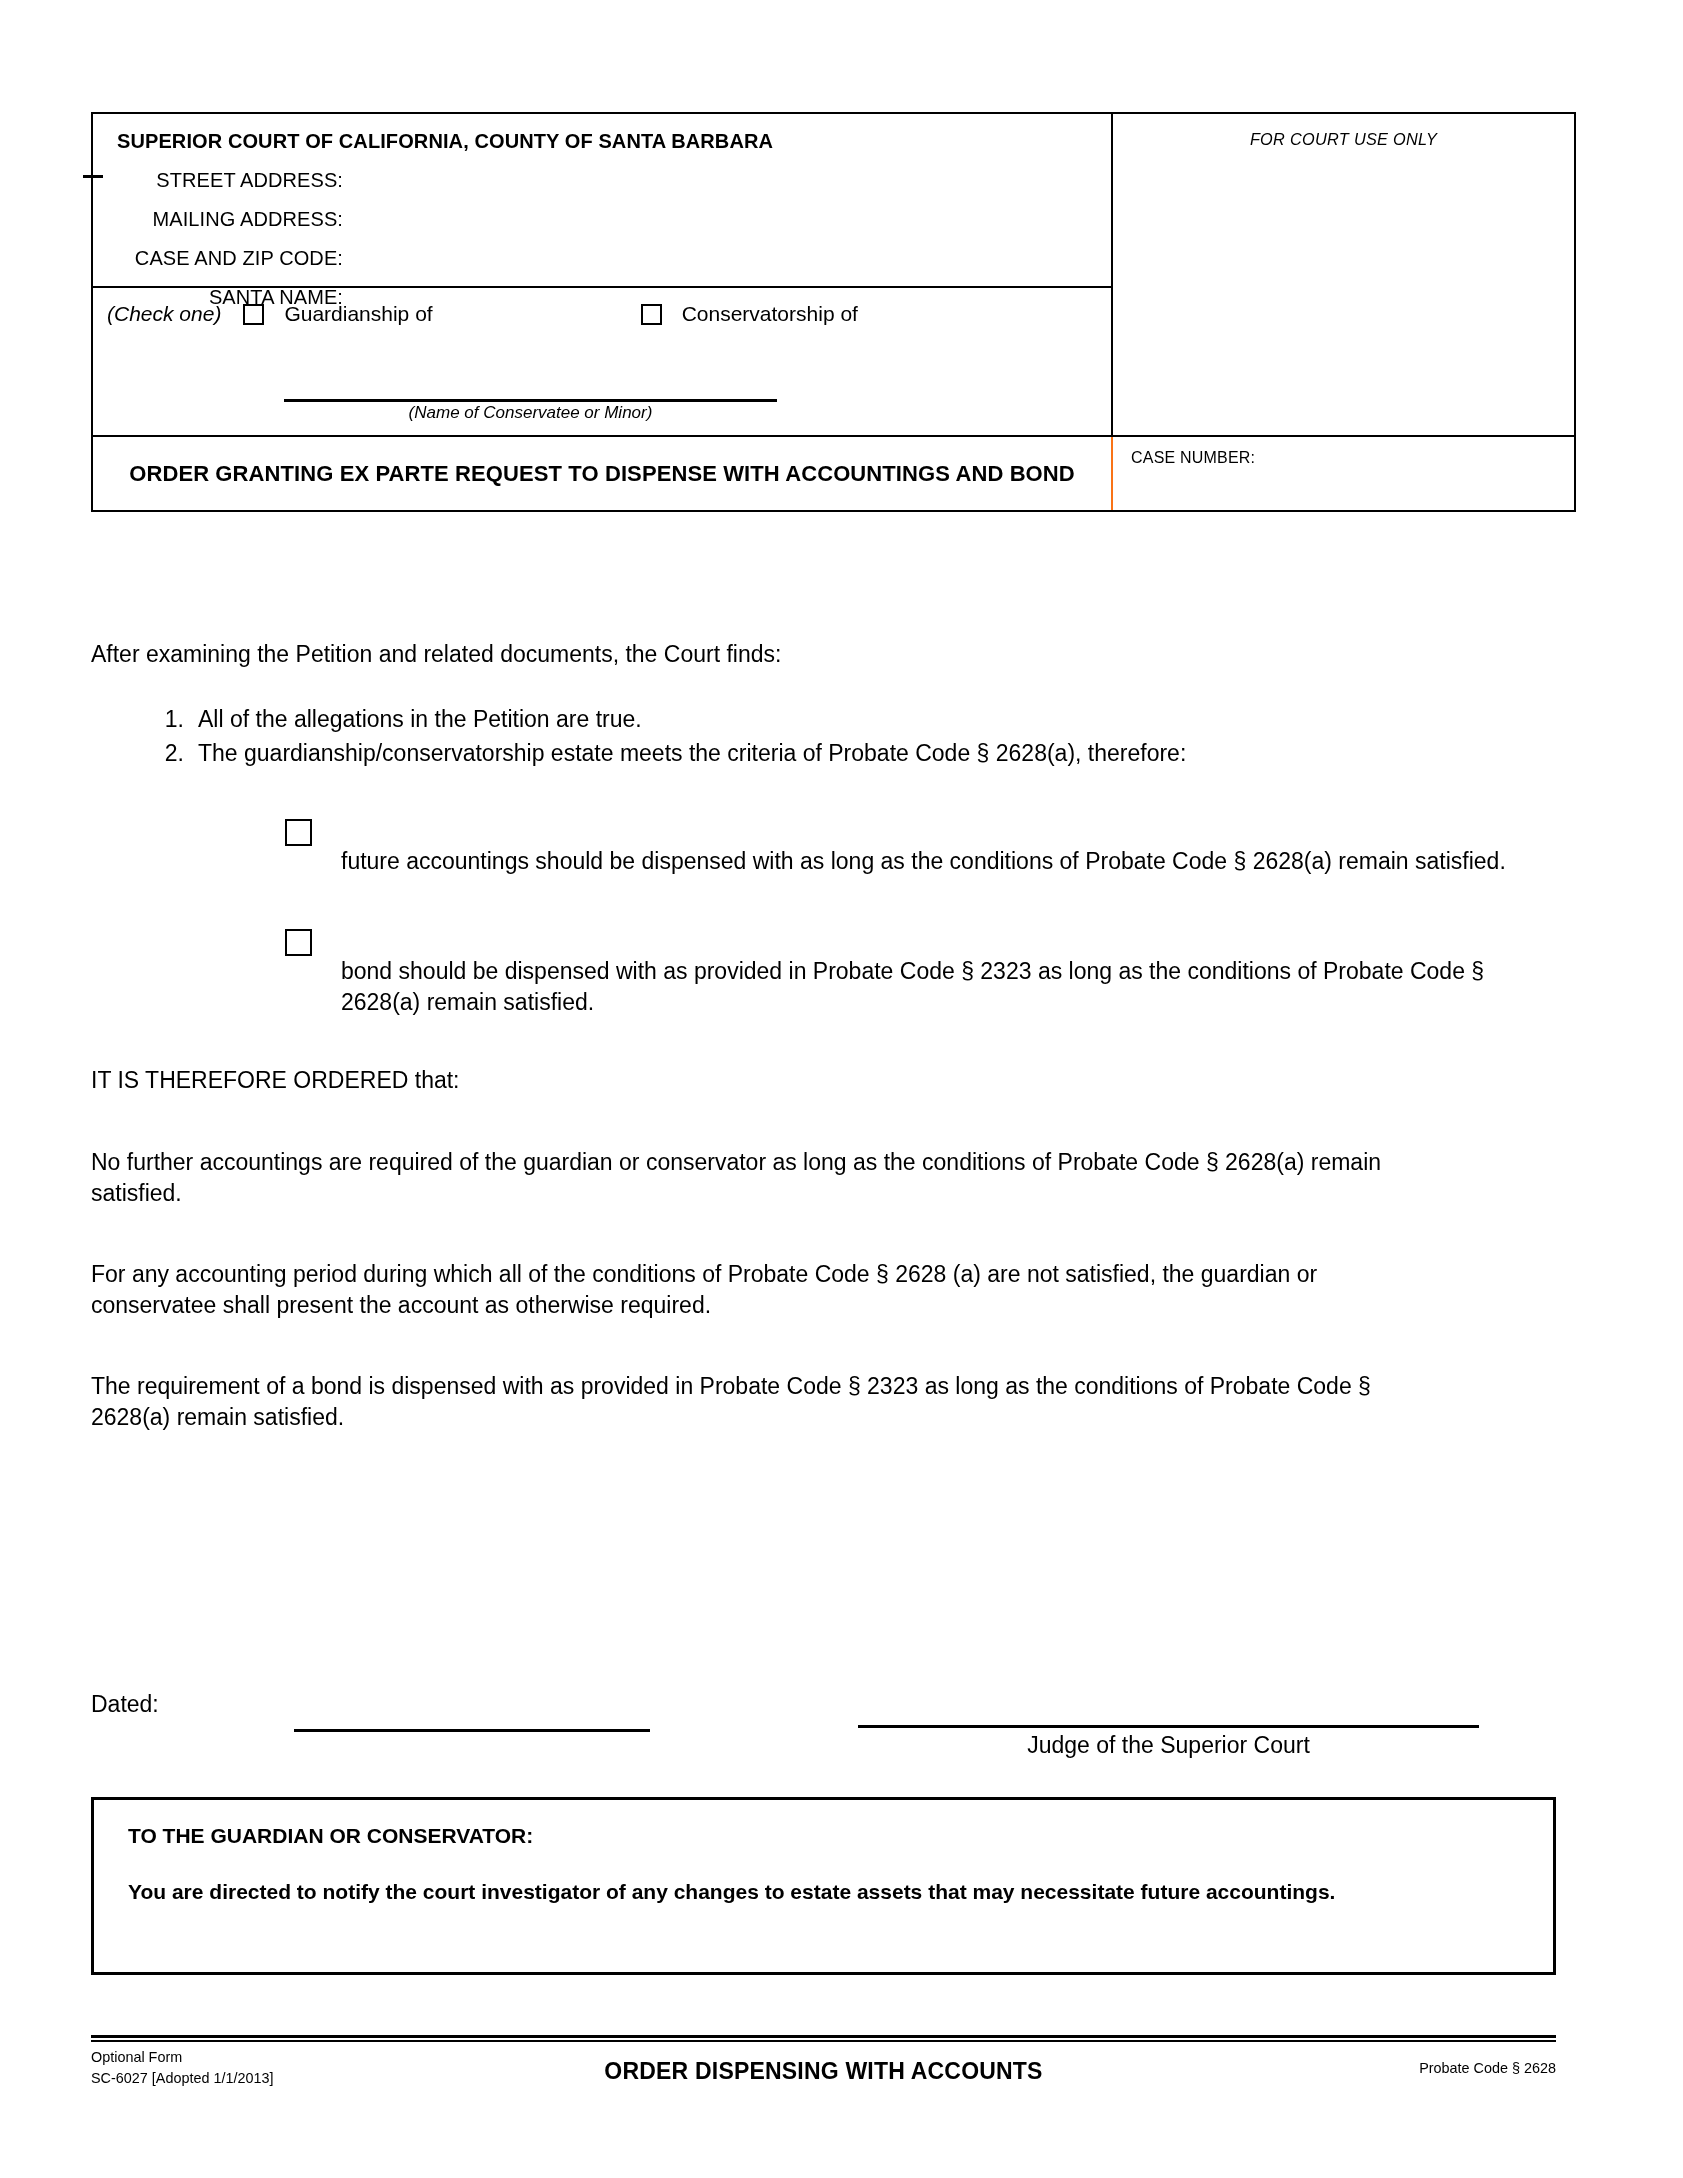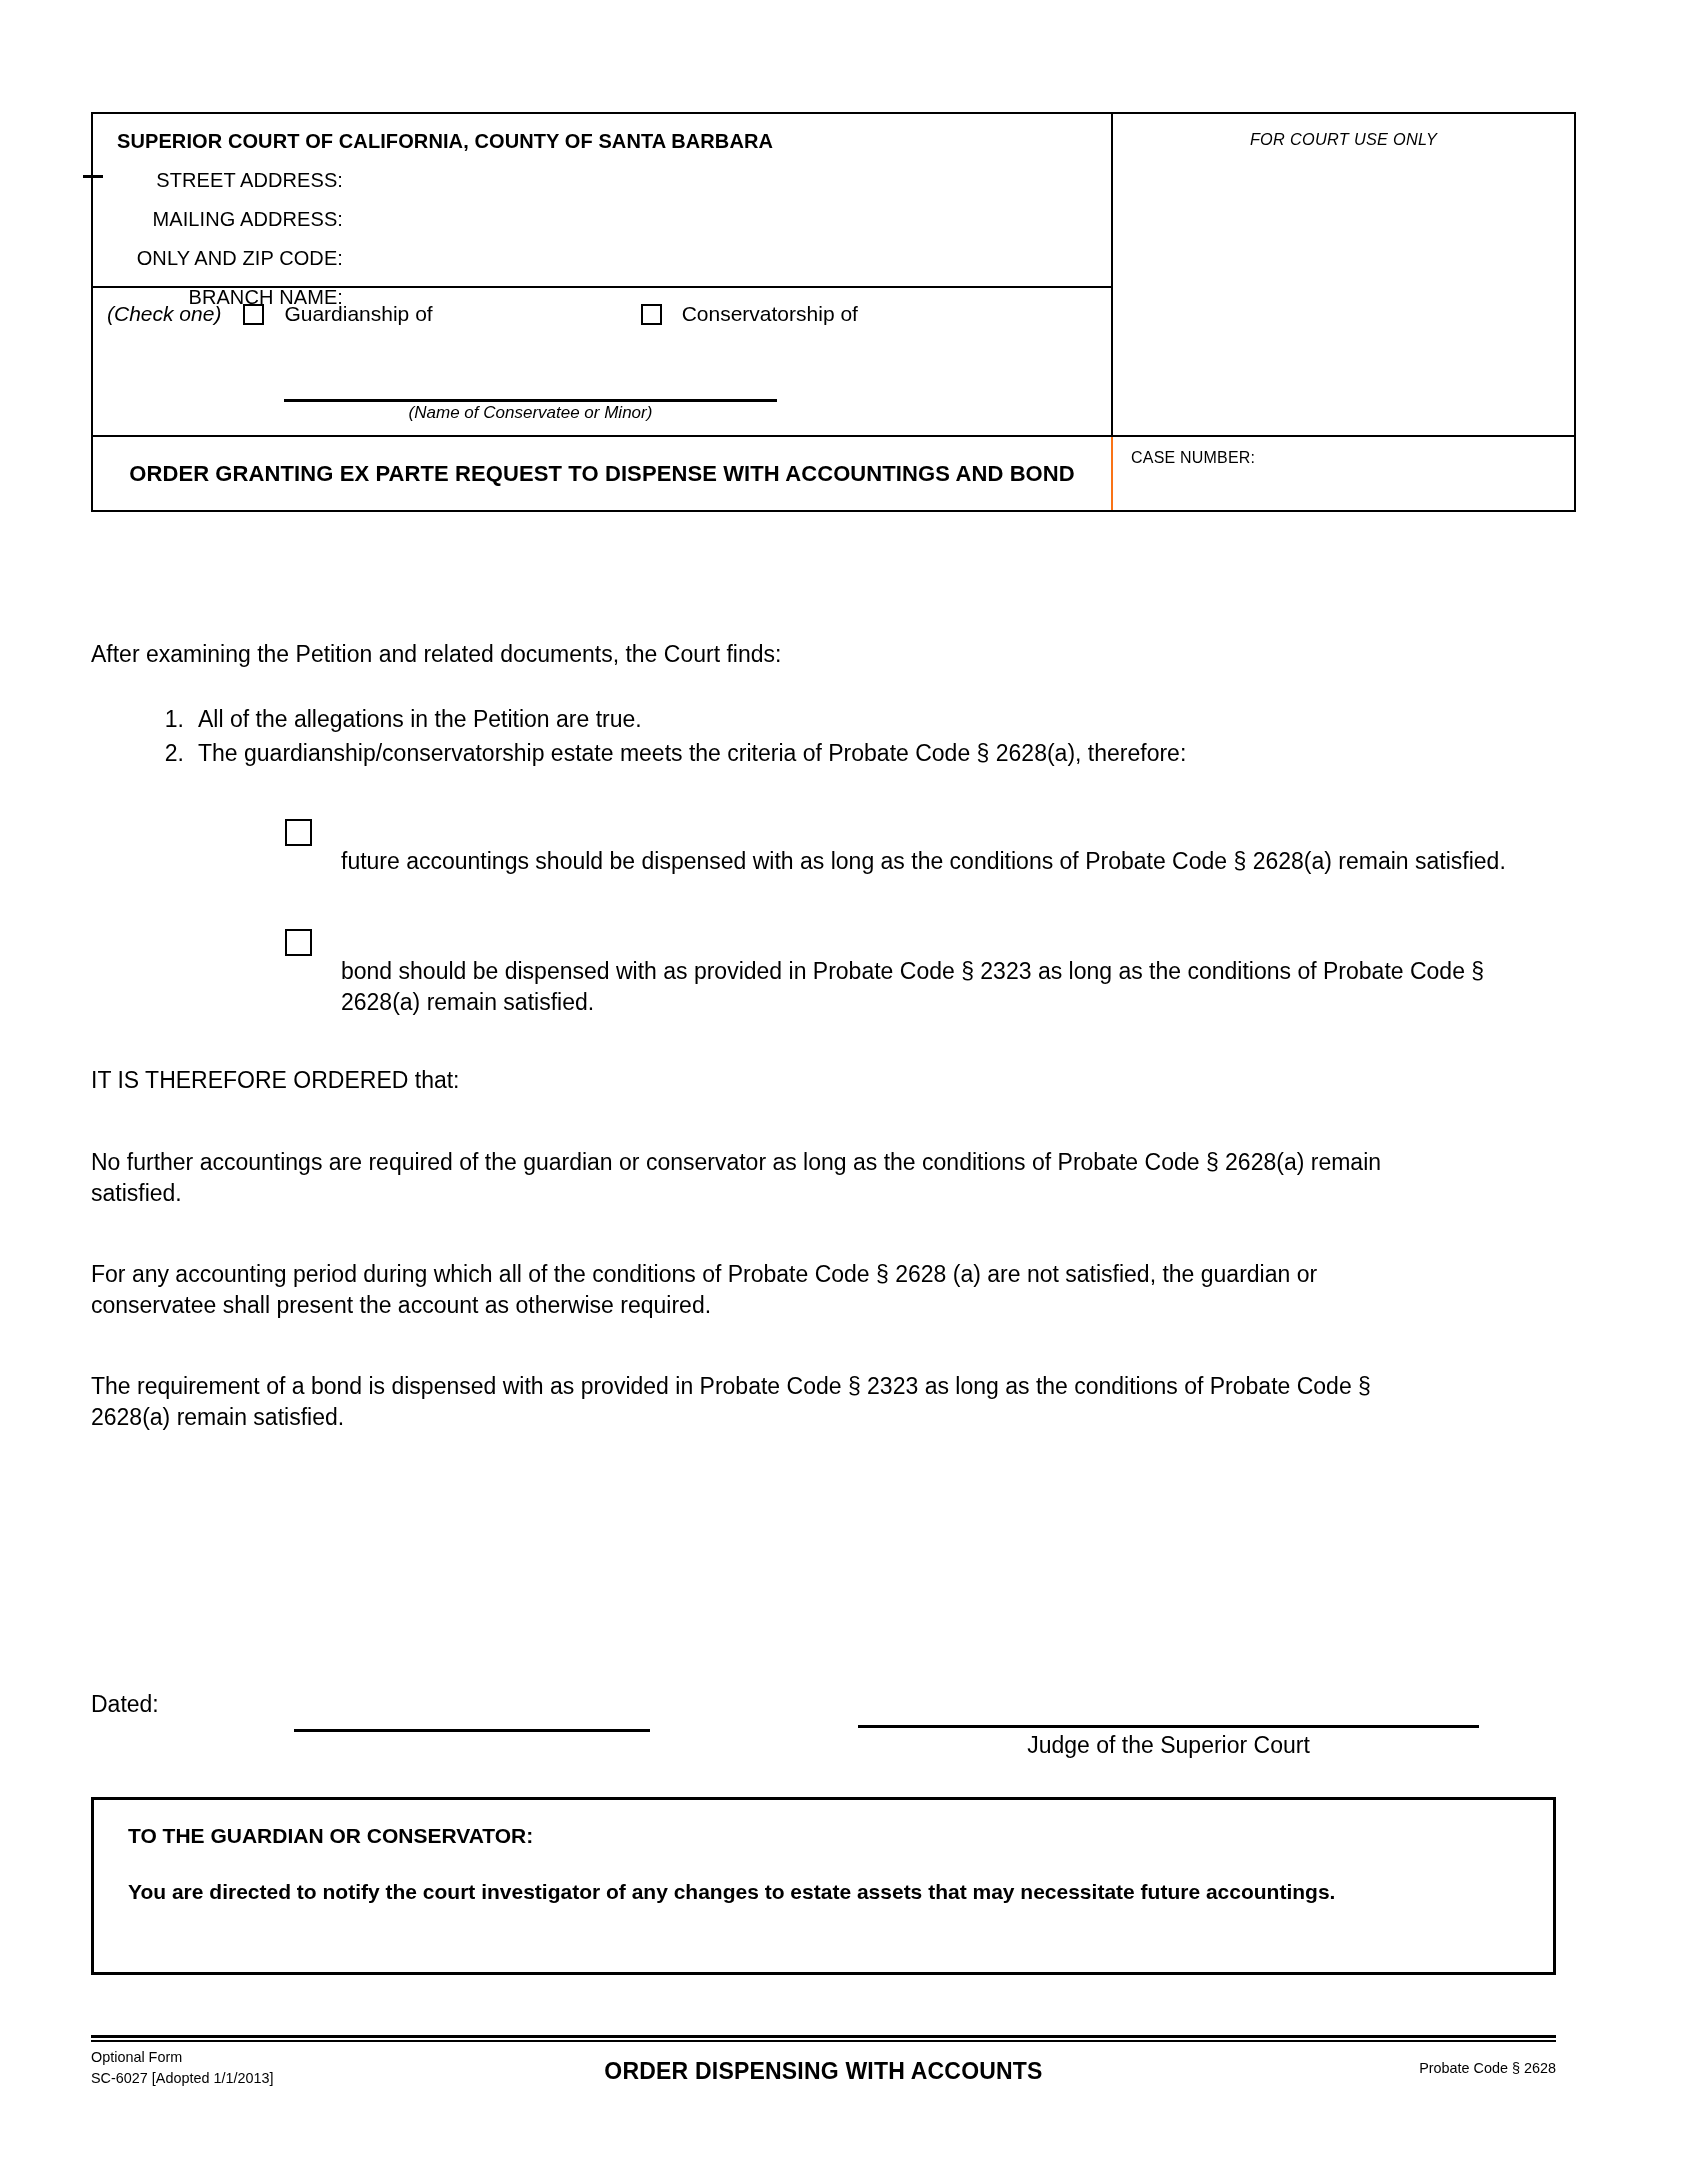--- a/index.html
+++ b/index.html
@@ -323,22 +323,22 @@
   <div class="caption">
 
     <div class="cap-row">
       <div class="cap-left">
 
         <div class="court-block">
           <div class="tick"></div>
           <div class="court-title">SUPERIOR COURT OF CALIFORNIA, COUNTY OF SANTA BARBARA</div>
           <div class="addr-line">STREET ADDRESS:</div>
           <div class="addr-line">MAILING ADDRESS:</div>
-          <div class="addr-line">ONLY AND ZIP CODE:</div>
-          <div class="addr-line">BRANCH NAME:</div>
+          <div class="addr-line">CASE AND ZIP CODE:</div>
+          <div class="addr-line">SANTA NAME:</div>
         </div>
 
         <div class="checkone-block">
           <div class="checkone-row">
             <span class="ital">(Check one)</span>
             <span style="width:22px"></span>
             <span class="cbox"></span>
             <span class="co-label">Guardianship of</span>
             <span class="gap-guard"></span>
             <span class="cbox"></span>

